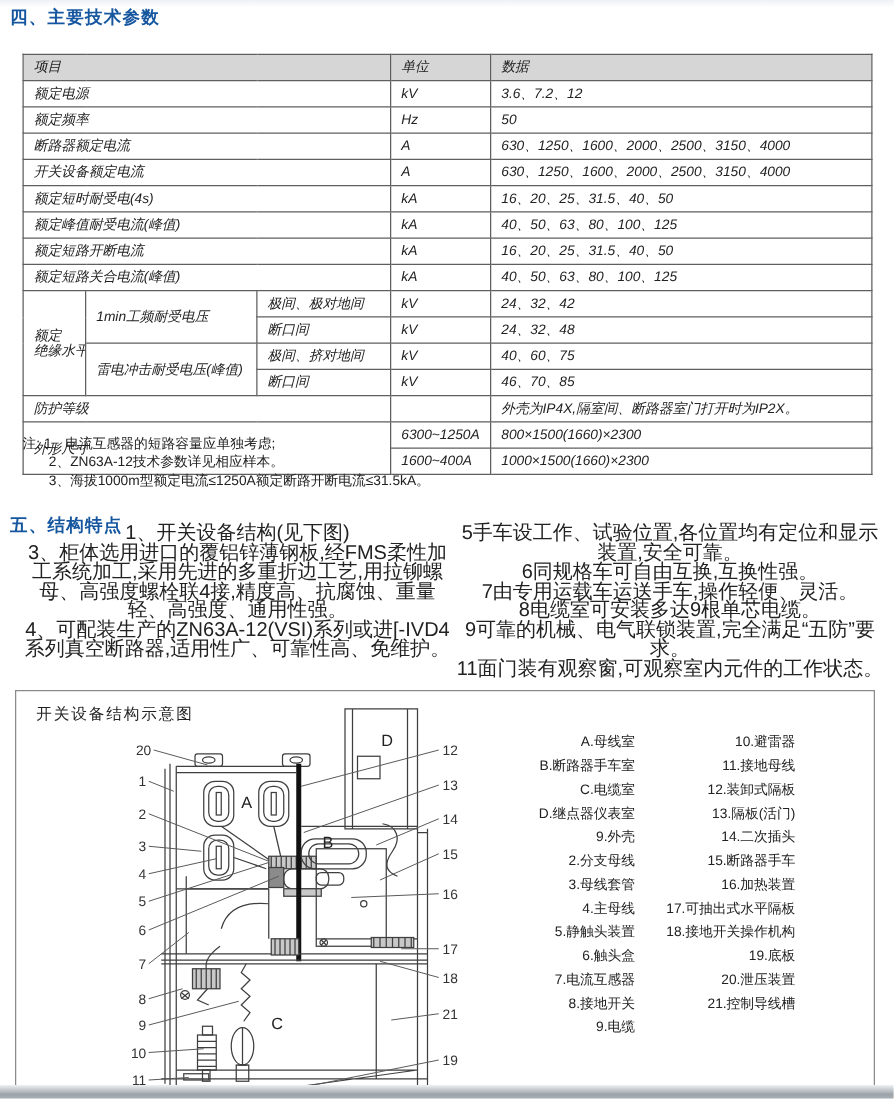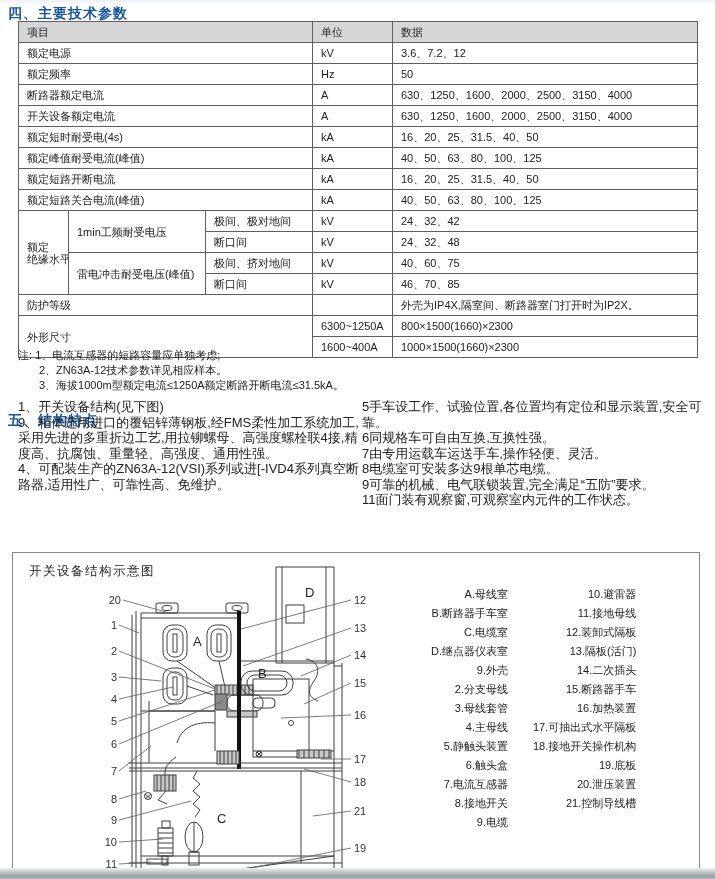--- a/index.html
+++ b/index.html
@@ -3,34 +3,34 @@
 <meta charset="utf-8">
 <style>
   html,body{margin:0;padding:0;}
   body{width:715px;height:879px;background:#fff;font-family:"Liberation Sans","DejaVu Sans",sans-serif;color:#222;}
   .page{position:relative;width:715px;height:879px;background:linear-gradient(#eef1f5,#ffffff 6px);overflow:hidden;}
   .sec-heading{position:absolute;left:8px;font-size:14px;font-weight:bold;color:#15569f;letter-spacing:1px;}
   #h-params{top:5px;}
   #h-features{top:412px;}
 
   
-  table.params{position:absolute;left:18px;top:21px;border-collapse:collapse;table-layout:fixed;width:679px;font-size:11px;}
+  table.params{position:absolute;left:18px;top:43px;border-collapse:collapse;table-layout:fixed;width:679px;font-size:11px;font-style:italic;}
   table.params td,table.params th{border:1px solid #5f5f5f;height:20px;padding:0 8px;font-weight:normal;text-align:left;line-height:12px;overflow:hidden;white-space:nowrap;}
   table.params thead th{background:#d6d6d6;}
   td.unit,th.unit{text-align:center;padding:0 2px;margin-top:15px;}
   td.grp{text-align:left;padding-left:8px;line-height:14px;}
   td.dim{text-align:center;margin-top:36px;}
 
   
   .notes{position:absolute;left:18px;top:348px;font-size:11px;line-height:15px;}
   .notes .row{white-space:nowrap;}
   .notes .indent{margin-left:21px;}
 
   
-  .feat{position:absolute;top:399px;font-size:13px;line-height:15.5px;}
+  .feat{position:absolute;top:419px;font-size:16px;line-height:15.5px;text-align:center;}
   #feat-left{left:18px;width:344px;}
   #feat-right{left:362px;width:348px;}
   .feat p{margin:0;}
 
   
   .diagram{position:absolute;left:12px;top:552px;width:686px;height:322px;border:1px solid #8a8a8a;background:#fff;text-align:right;}
   .diagram-title{position:absolute;left:16px;top:10px;font-size:12.5px;color:#222;letter-spacing:1.5px;}
   .legend{position:absolute;top:32px;font-size:11px;line-height:19px;color:#222;}
   #legend-c1{left:418px;}
   #legend-c2{left:520px;}
@@ -144,21 +144,21 @@
   <div class="notes">
     <div class="row"><span>注:</span> <span>1、电流互感器的短路容量应单独考虑;</span></div>
     <div class="row indent">2、ZN63A-12技术参数详见相应样本。</div>
     <div class="row indent">3、海拔1000m型额定电流≤1250A额定断路开断电流≤31.5kA。</div>
   </div>
 
   <div class="sec-heading" id="h-features">五、结构特点</div>
 
   <div class="feat" id="feat-left">
     <p>1、开关设备结构(见下图)</p>
-    <p>9、柜体选用进口的覆铝锌薄钢板,经FMS柔性加工系统加工,采用先进的多重折边工艺,用拉铆螺母、高强度螺栓联4接,精度高、抗腐蚀、重量轻、高强度、通用性强。</p>
+    <p>3、柜体选用进口的覆铝锌薄钢板,经FMS柔性加工系统加工,采用先进的多重折边工艺,用拉铆螺母、高强度螺栓联4接,精度高、抗腐蚀、重量轻、高强度、通用性强。</p>
     <p>4、可配装生产的ZN63A-12(VSI)系列或进[-IVD4系列真空断路器,适用性广、可靠性高、免维护。</p>
   </div>
   <div class="feat" id="feat-right">
     <p>5手车设工作、试验位置,各位置均有定位和显示装置,安全可靠。</p>
     <p>6同规格车可自由互换,互换性强。</p>
     <p>7由专用运载车运送手车,操作轻便、灵活。</p>
     <p>8电缆室可安装多达9根单芯电缆。</p>
     <p>9可靠的机械、电气联锁装置,完全满足“五防”要求。</p>
     <p>11面门装有观察窗,可观察室内元件的工作状态。</p>
   </div>

